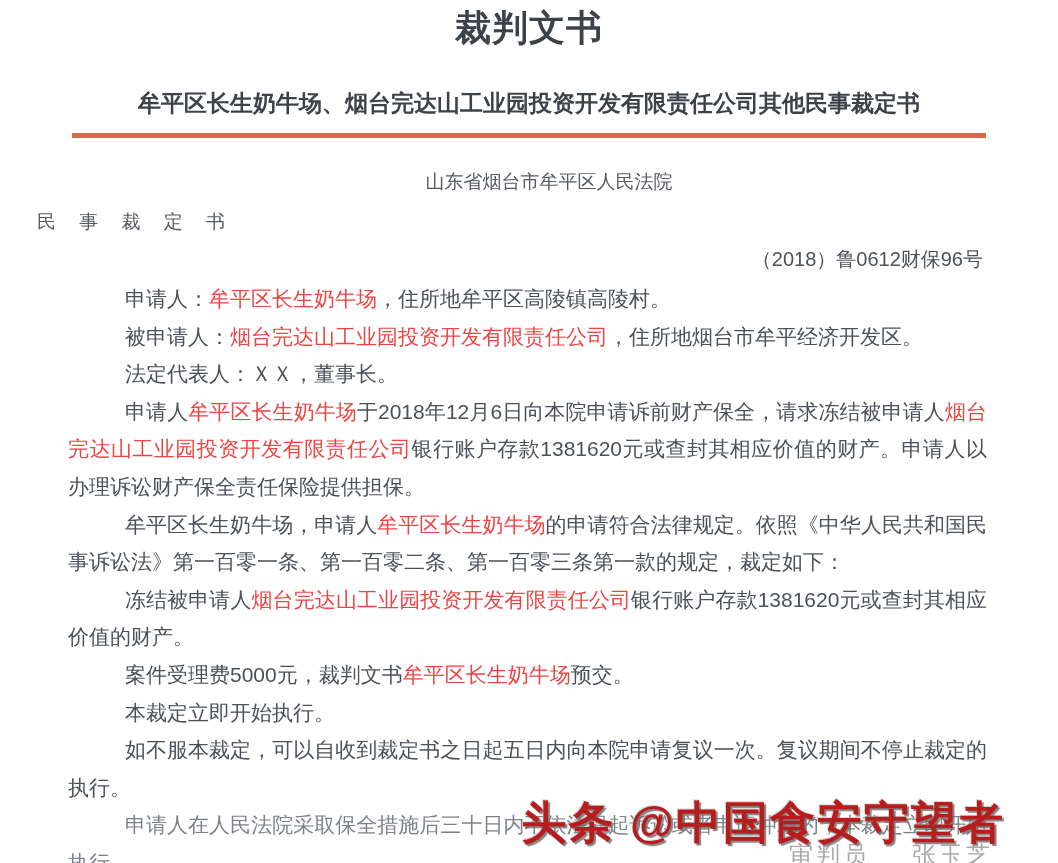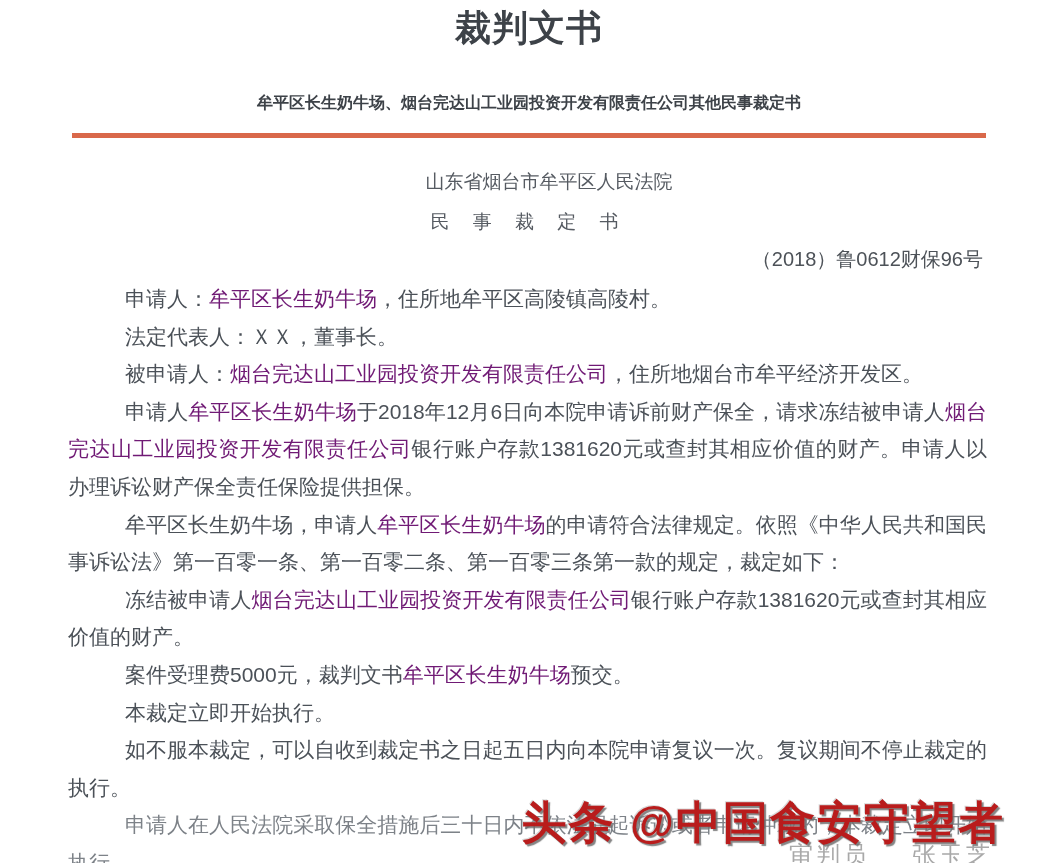--- a/index.html
+++ b/index.html
@@ -13,38 +13,37 @@
   .doc-title{
     margin:0;padding-top:6px;
     text-align:center;
     font-size:36px;font-weight:700;
     color:#3d4248;letter-spacing:1px;
     line-height:44px;
   }
   .doc-subtitle{
     margin:38px 40px 0 40px;
     text-align:center;
-    font-size:16px;font-weight:700;
+    font-size:23px;font-weight:700;
     color:#3d4248;
     line-height:30px;
   }
   .divider{
     height:5px;border:none;
     margin:15px 35px 0 35px;
     background:#d9684a;
   }
   .court-name{
     margin-top:32px;
     text-align:center;
     font-size:19px;color:#565b62;
     line-height:24px;font-weight:400;padding-left:40px;
   }
   .doc-type{
     margin-top:16px;
-    text-align:center;
     font-size:19px;color:#565b62;
     letter-spacing:9px;line-height:24px;font-weight:400;
   }
   .case-number{
     margin:12px 38px 0 0;
     text-align:right;
     font-size:20px;color:#4d5258;
     line-height:26px;
     padding-left:18px;
   }
@@ -52,21 +51,21 @@
     margin:8px 34px 0 31px;
     font-size:21px;color:#4b5158;
   }
   .doc-body p{
     margin:0;padding:0;
     line-height:37.6px;
     text-indent:57px;
     text-align:justify;
   }
   .doc-body p.faded{color:#7d8288;}
-  .party-link{color:#701a75;cursor:pointer;}
+  .party-link{color:#ef4444;cursor:pointer;}
   .judge-line{
     position:absolute;
     right:28px;bottom:-8px;
     font-size:24px;color:#a9a9a9;
     letter-spacing:3px;white-space:nowrap;
     z-index:1;
   }
   .judge-gap{display:inline-block;width:42px;}
   .watermark{
     position:absolute;
@@ -92,23 +91,23 @@
 
   <div class="doc-type">民 事 裁 定 书</div>
 
   <div class="case-number">（2018）鲁0612财保96号</div>
 
   <div class="doc-body">
 
     <p><span>申请人：</span><span class="party-link">牟平区长生奶牛场</span><span>，住所地牟平区高陵镇高陵村。</span></p>
 
 
+    <p><span>被申请人：</span><span class="party-link">烟台完达山工业园投资开发有限责任公司</span><span>，住所地烟台市牟平经济开发区。</span></p>
+
     <p><span>法定代表人：ＸＸ，董事长。</span></p>
-
-    <p><span>被申请人：</span><span class="party-link">烟台完达山工业园投资开发有限责任公司</span><span>，住所地烟台市牟平经济开发区。</span></p>
 
     <p><span>申请人</span><span class="party-link">牟平区长生奶牛场</span><span>于2018年12月6日向本院申请诉前财产保全，请求冻结被申请人</span><span class="party-link">烟台完达山工业园投资开发有限责任公司</span><span>银行账户存款1381620元或查封其相应价值的财产。申请人以办理诉讼财产保全责任保险提供担保。</span></p>
 
     <p><span>牟平区长生奶牛场，申请人</span><span class="party-link">牟平区长生奶牛场</span><span>的申请符合法律规定。依照《中华人民共和国民事诉讼法》第一百零一条、第一百零二条、第一百零三条第一款的规定，裁定如下：</span></p>
 
     <p><span>冻结被申请人</span><span class="party-link">烟台完达山工业园投资开发有限责任公司</span><span>银行账户存款1381620元或查封其相应价值的财产。</span></p>
 
     <p><span>案件受理费5000元，裁判文书</span><span class="party-link">牟平区长生奶牛场</span><span>预交。</span></p>
 
     <p><span>本裁定立即开始执行。</span></p>

